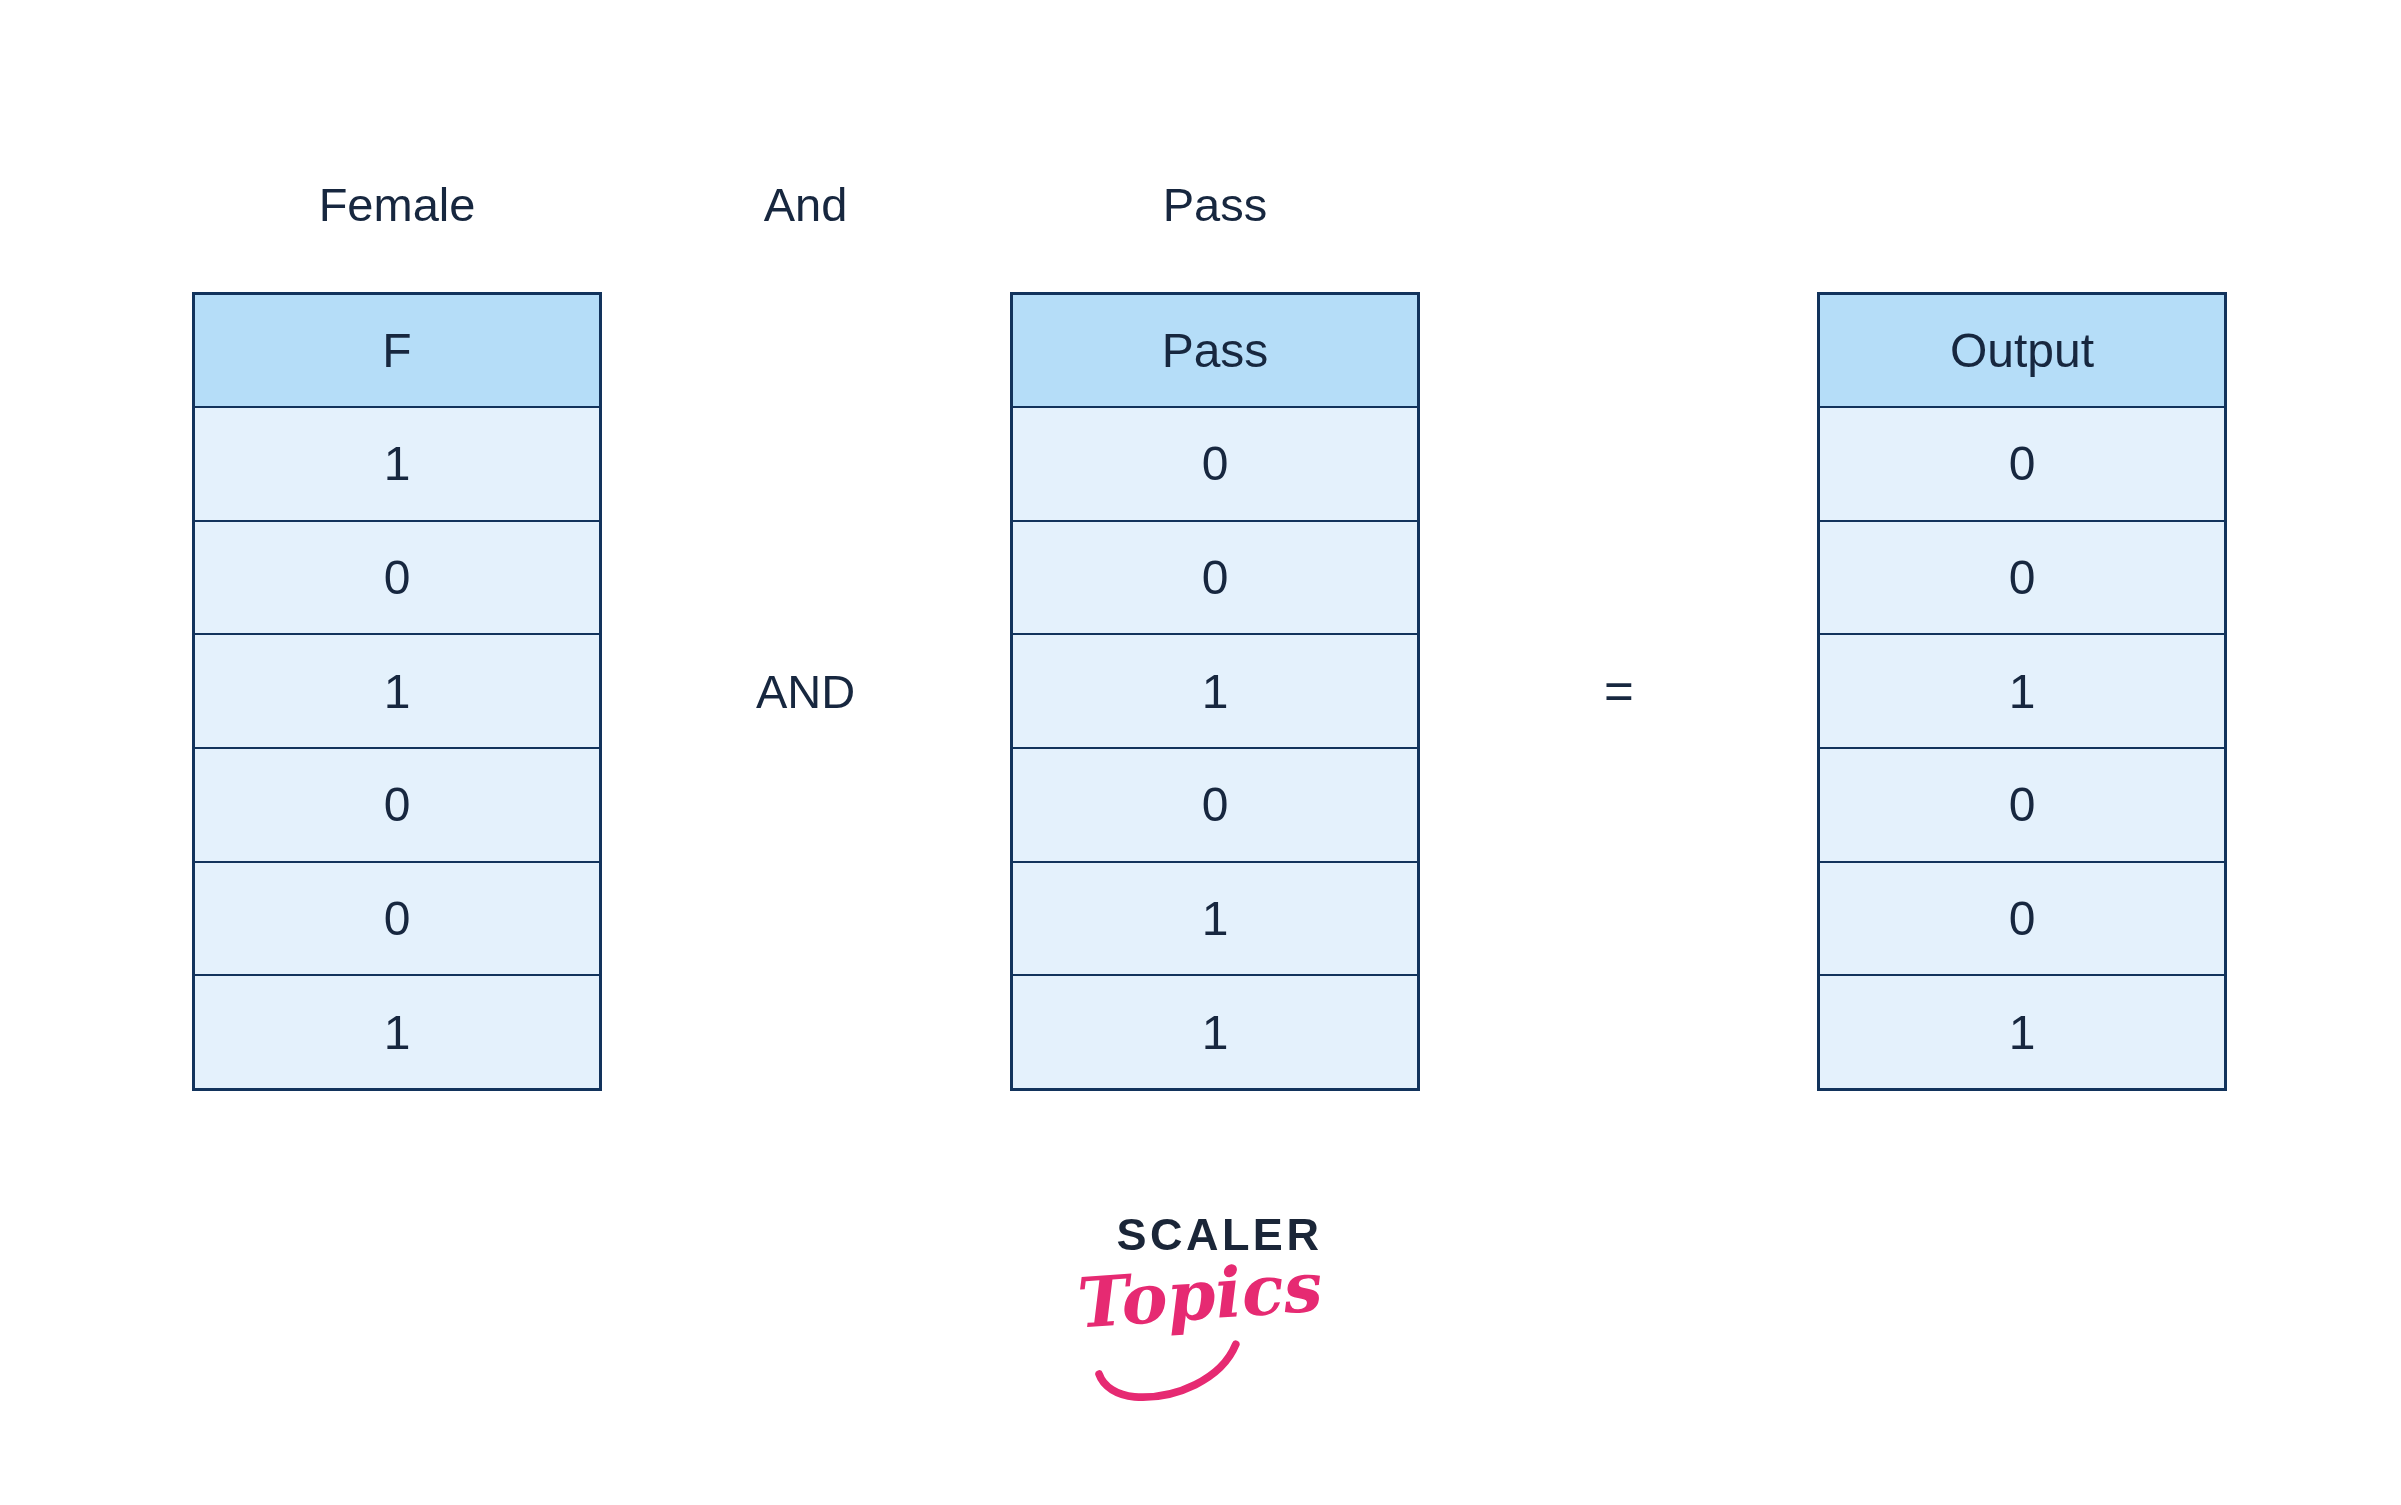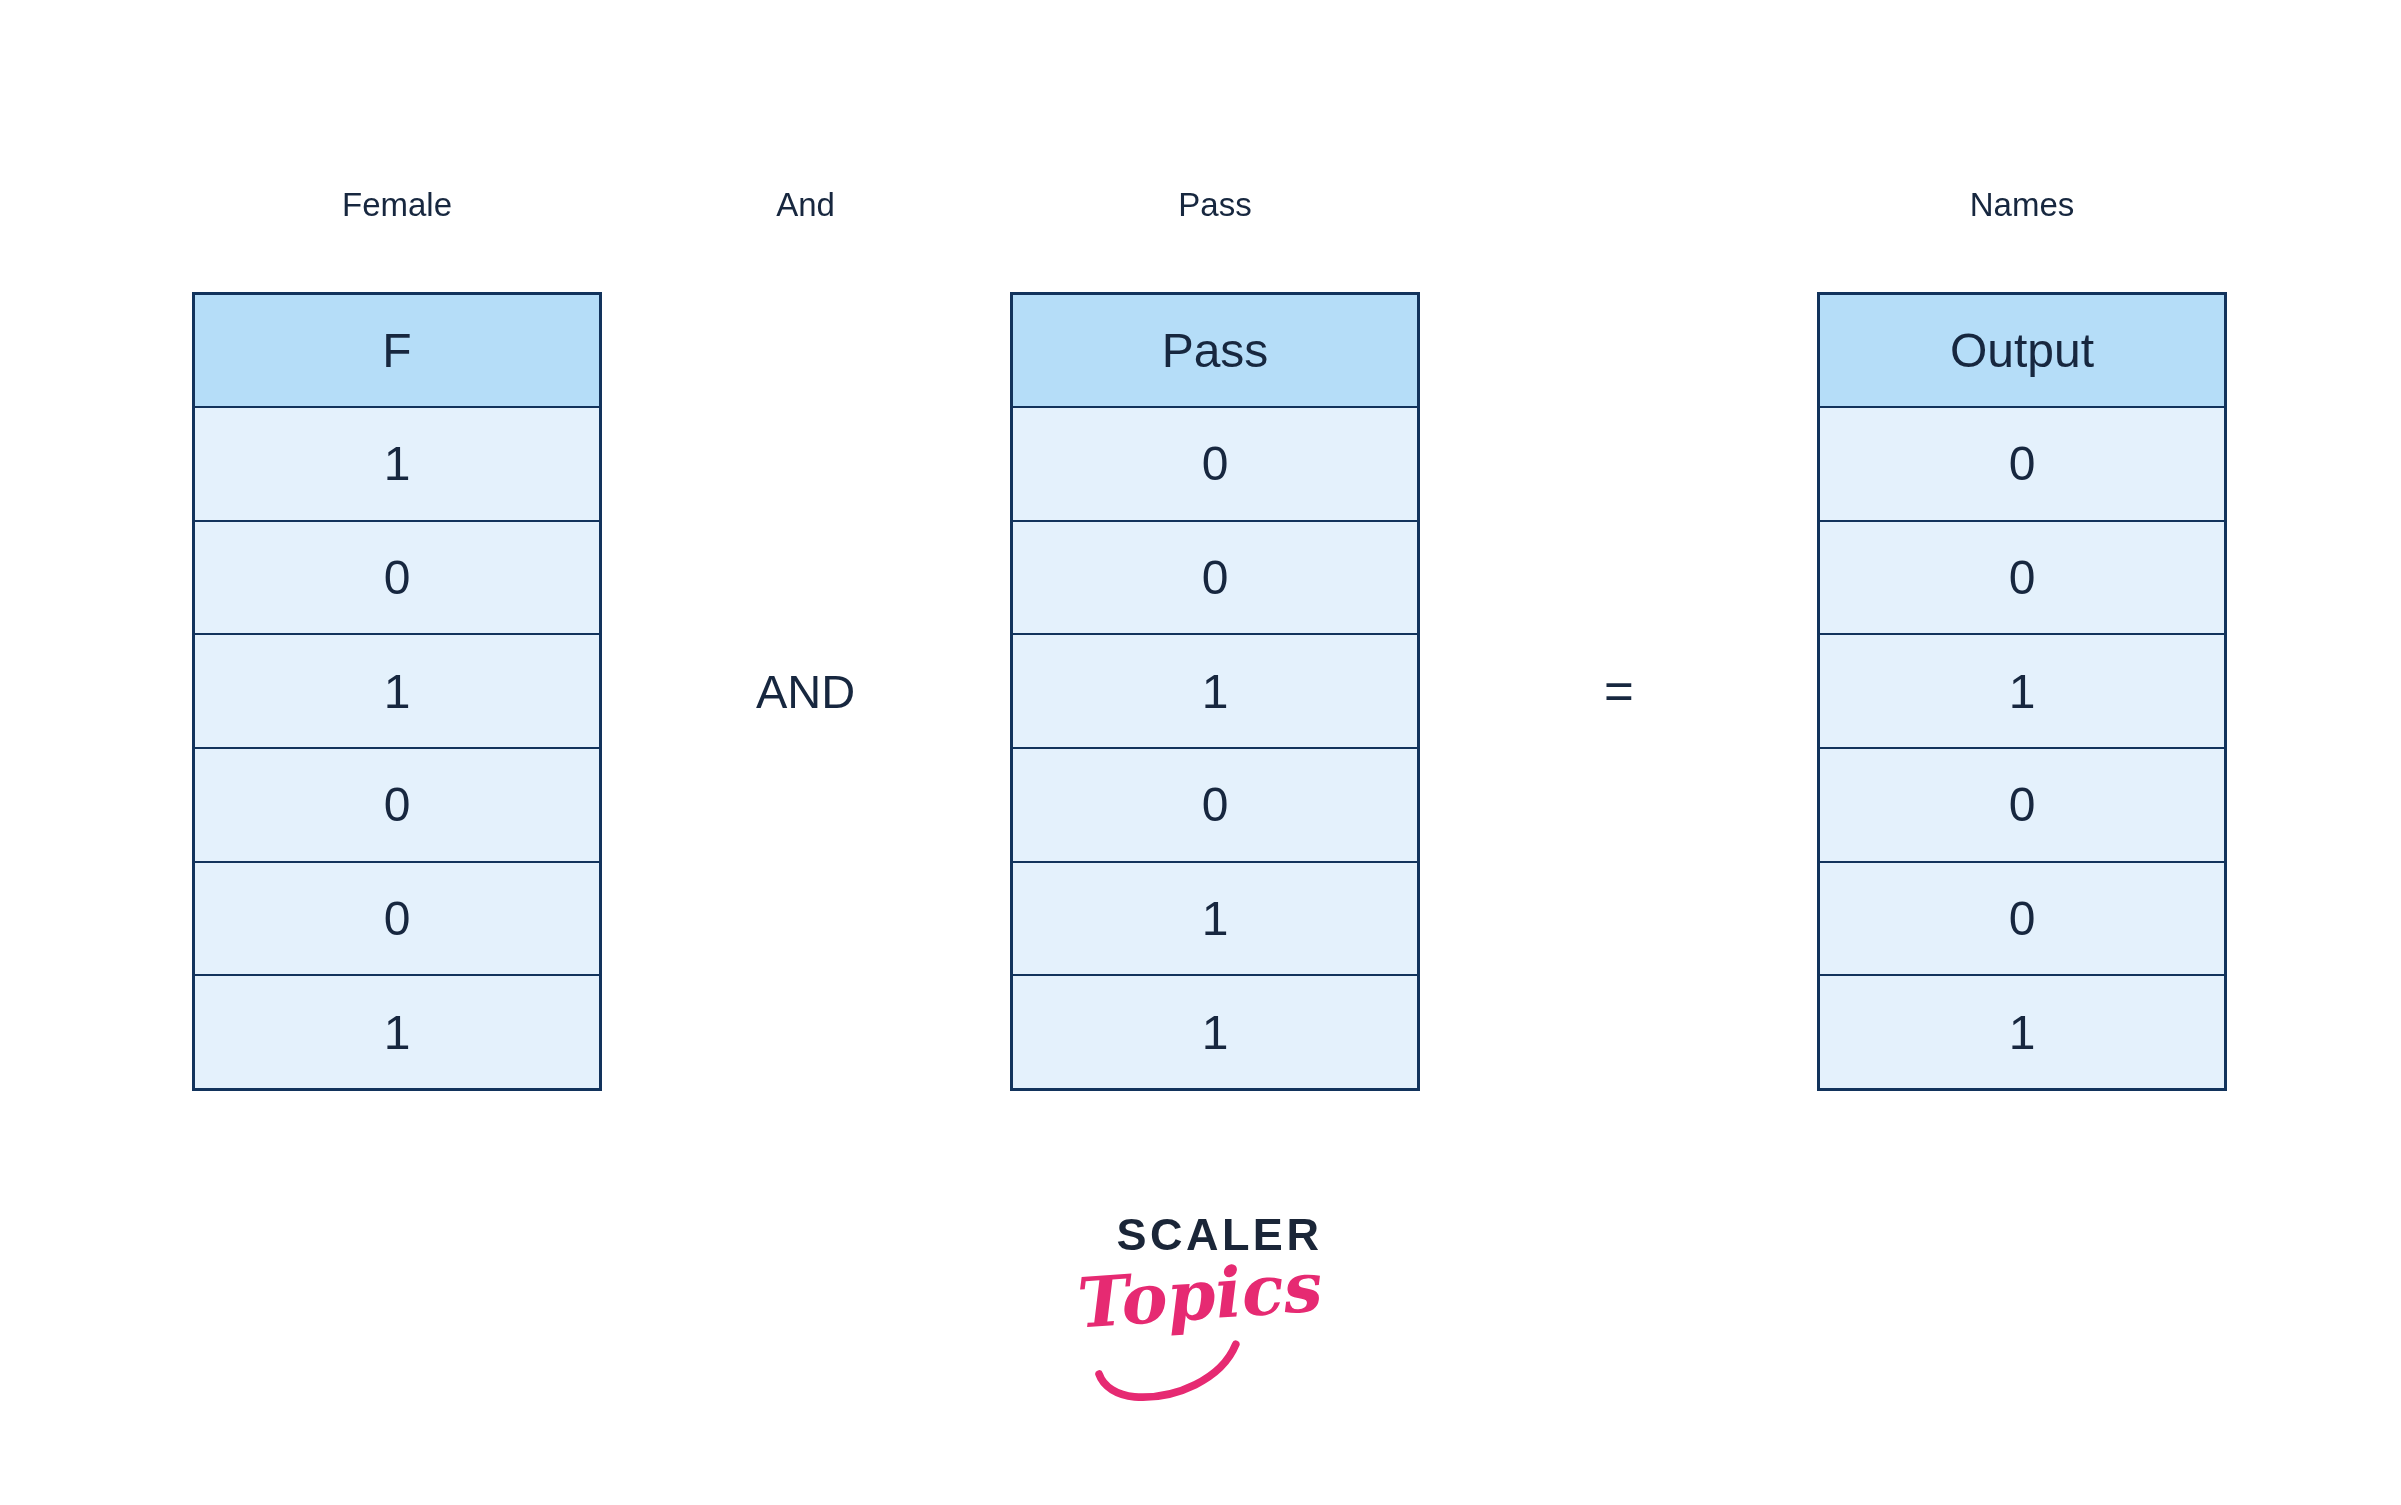--- a/index.html
+++ b/index.html
@@ -17,21 +17,21 @@
   .canvas{
     position:relative;
     width:2401px;height:1505px;
     background:var(--bg);
     overflow:hidden;
   }
   .col-title{
     position:absolute;
     top:175px;height:59px;line-height:59px;
     text-align:center;
-    font-size:33px;
+    font-size:47px;
     color:var(--text);
   }
   .ttable{
     position:absolute;
     top:292px;height:799px;width:410px;
     border:3.5px solid var(--border);
     display:flex;flex-direction:column;
     background:var(--rowBg);
   }
   .ttable .thead{
@@ -79,21 +79,20 @@
   }
 </style>
 </head>
 <body>
 
 <div class="canvas">
 
   <div class="col-title" style="left:192px;width:410px;">Female</div>
   <div class="col-title" style="left:602px;width:407px;">And</div>
   <div class="col-title" style="left:1010px;width:410px;">Pass</div>
-  <div class="col-title" style="left:1817px;width:410px;">Names</div>
 
   <div class="ttable" style="left:192px;">
     <div class="thead">F</div>
     <div class="trow">1</div>
     <div class="trow">0</div>
     <div class="trow">1</div>
     <div class="trow">0</div>
     <div class="trow">0</div>
     <div class="trow">1</div>
   </div>

